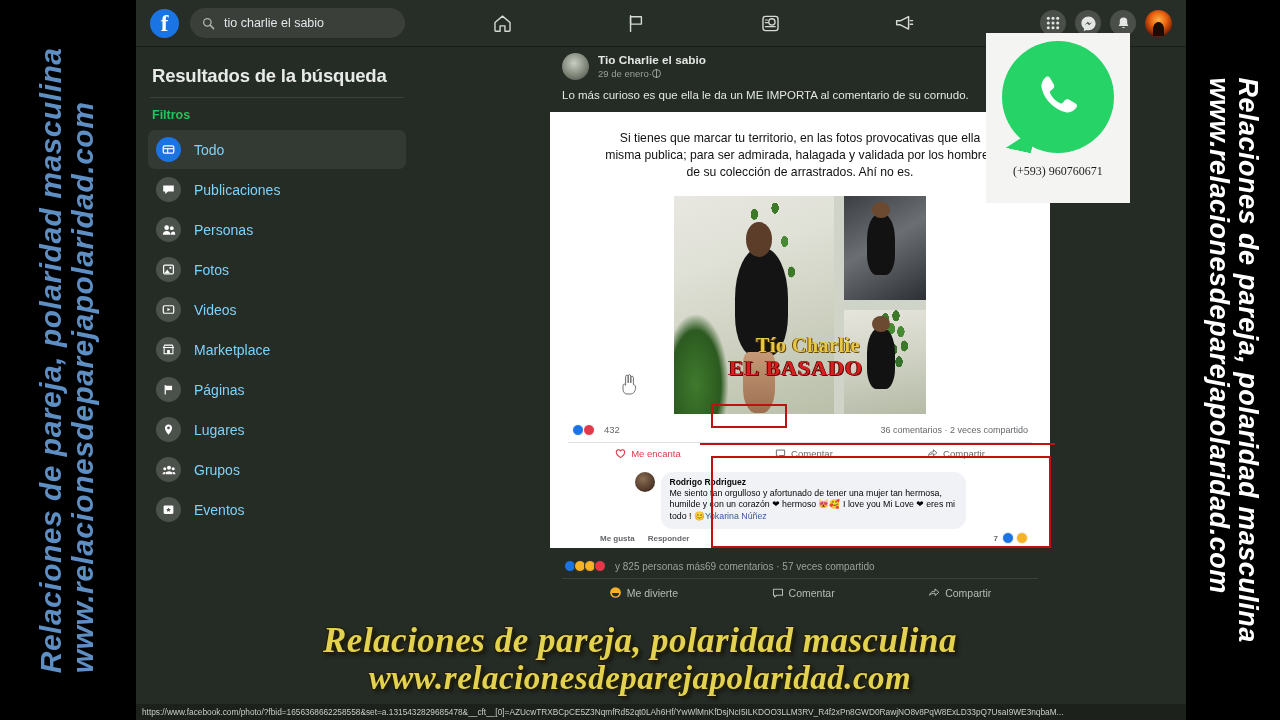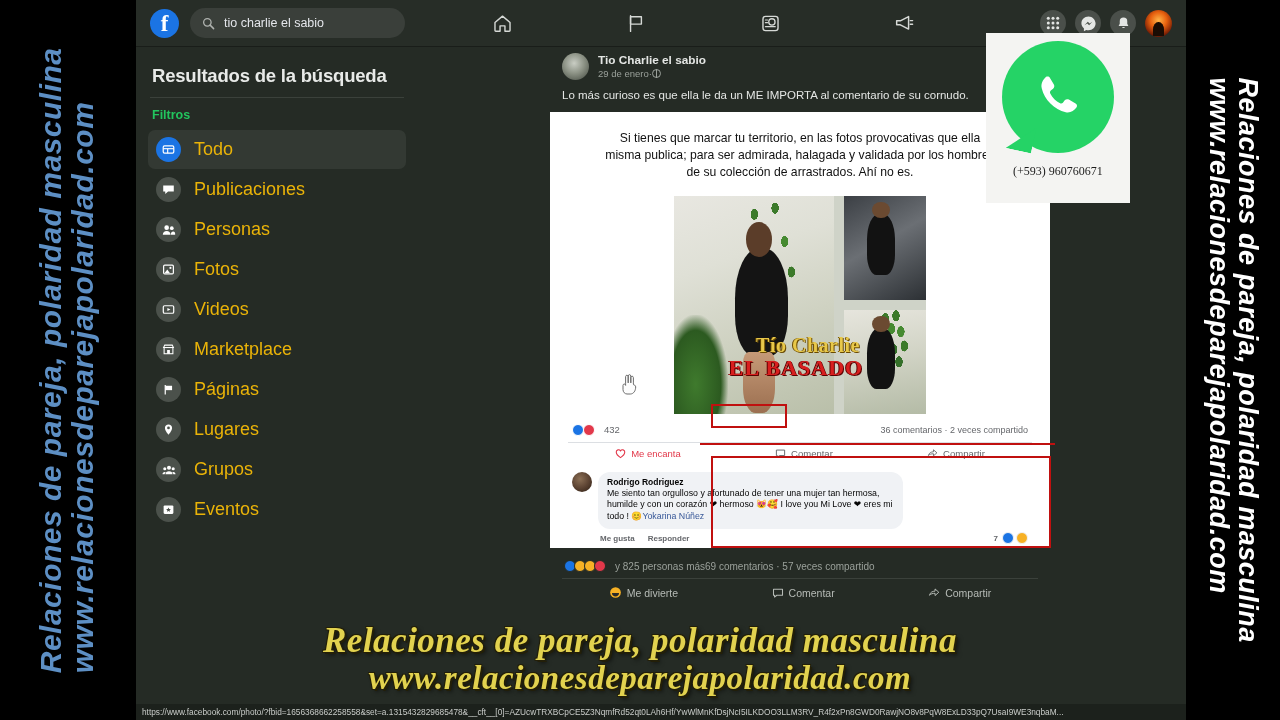--- a/index.html
+++ b/index.html
@@ -98,21 +98,21 @@
   .side-item {
     display:flex; align-items:center; gap:13px;
     height:39px; padding:0 8px; border-radius:7px; margin-bottom:1px;
   }
   .side-item.active { background:#333933; }
   .side-ico {
     width:25px; height:25px; border-radius:50%; flex:0 0 auto;
     background:#4b514b; display:flex; align-items:center; justify-content:center;
   }
   .side-ico.blue { background:#1b74e4; }
-  .side-label { font-size:18px; color:#eab308; font-weight:500; }
+  .side-label { font-size:14px; color:#7dd3fc; font-weight:500; }
 
   
   .fb-feed { flex:1; position:relative; padding-top:2px; overflow:hidden; }
   .post {
     width:500px; margin:0 auto; background:#252b25;
   }
   .post-head { display:flex; align-items:flex-start; gap:9px; padding:4px 12px 0 12px; }
   .post-av {
     width:27px; height:27px; border-radius:50%; flex:0 0 auto;
     background:radial-gradient(circle at 45% 38%, #c9cdc4 0%, #8d9386 45%, #3f453c 100%);
@@ -233,21 +233,21 @@
   }
   .rb-reactions { left:161px; top:292px; width:76px; height:24px; }
   .rb-comment  { left:161px; top:344px; width:340px; height:92px; }
   .redline {
     position:absolute; left:150px; top:331px; width:355px; height:2.5px;
     background:#c0100f; z-index:6;
   }
 
   
   .cmt-wrap { padding:8px 22px 4px 22px; }
-  .cmt { display:flex; gap:6px; }
+  .cmt { display:flex; gap:6px;justify-content:center; }
   .cmt-av {
     width:20px; height:20px; border-radius:50%; flex:0 0 auto;
     background:radial-gradient(circle at 40% 35%, #8b6f55 0%, #5d4433 50%, #2a1c12 100%);
   }
   .cmt-bub {
     background:#f0f2f5; border-radius:12px; padding:5px 9px 6px 9px; max-width:305px;
   }
   .cmt-name { font-size:8.5px; font-weight:bold; color:#050505; margin-bottom:1px; }
   .cmt-text { font-size:8.8px; color:#050505; line-height:1.35; }
   .cmt-tag { color:#385898; }

